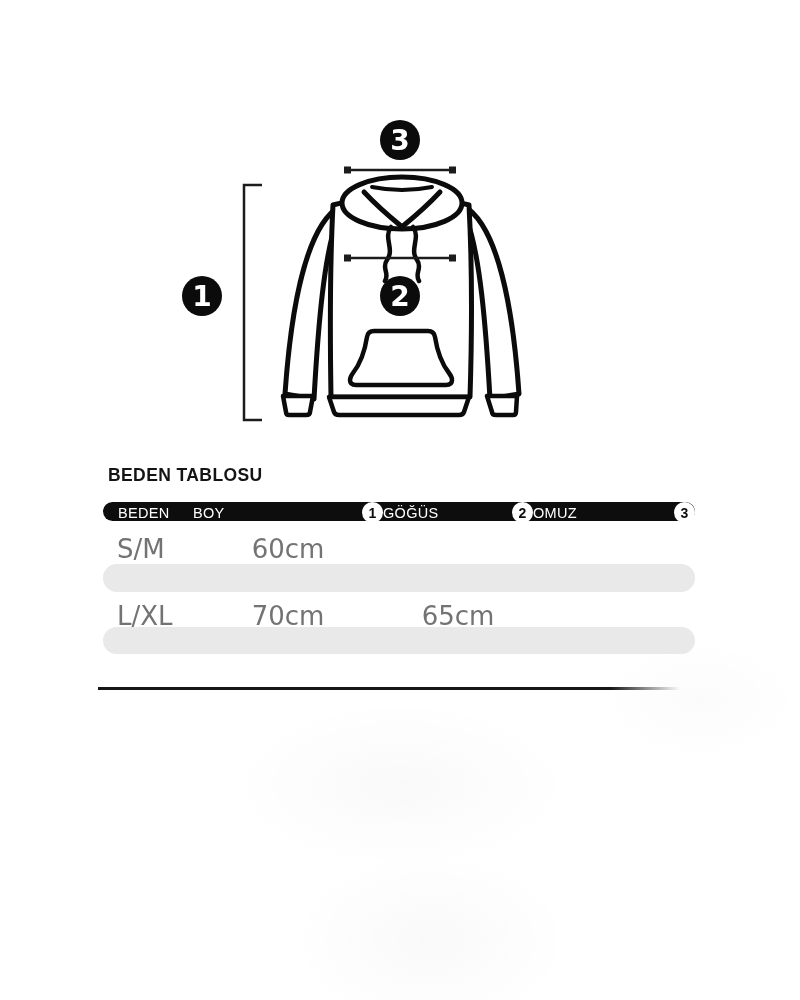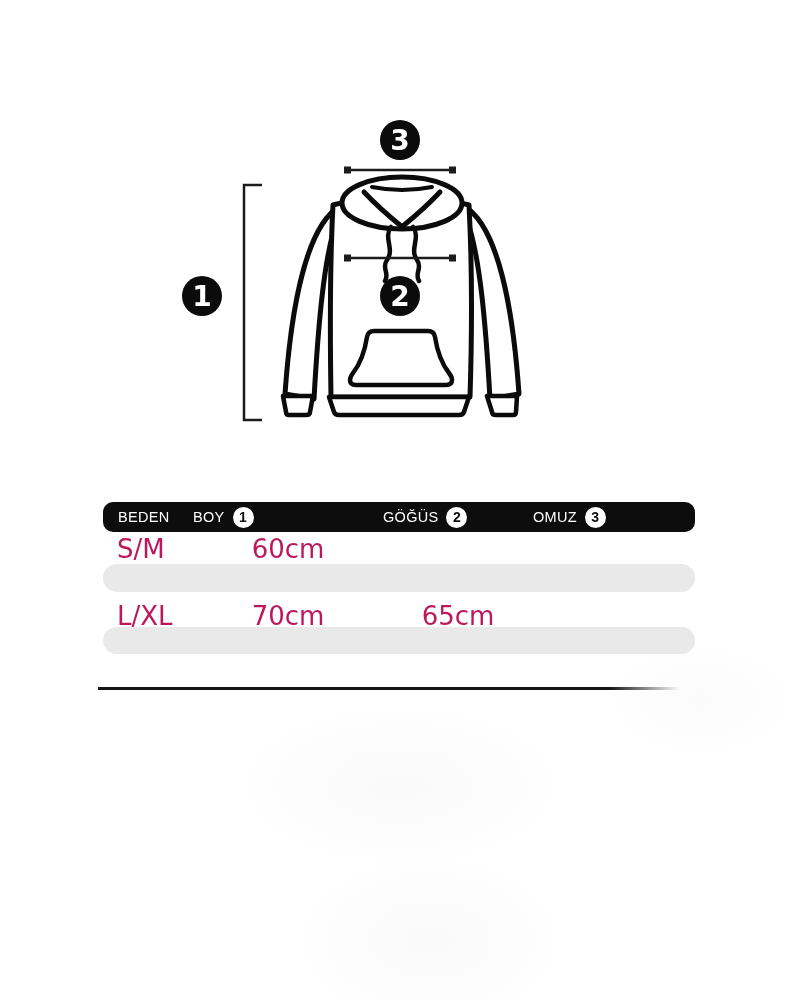--- a/index.html
+++ b/index.html
@@ -17,29 +17,29 @@
   
   #table-title{
     position:absolute;left:108px;top:465px;font-size:17.5px;font-weight:bold;
     letter-spacing:0.4px;color:#141414;
   }
   #table-wrap{position:absolute;left:103px;top:502px;width:592px;}
   .grid4{
     display:grid;grid-template-columns:90px 190px 150px 162px;align-items:center;width:100%;
   }
   #thead{
-    height:30px;background:#0d0d0d;border-radius:10px;color:#ffffff;
+    height:19px;background:#0d0d0d;border-radius:10px;color:#ffffff;
   }
-  .hcell{display:flex;align-items:center;justify-content:flex-start;gap:8px;font-size:14.5px;letter-spacing:0.3px;}
+  .hcell{display:flex;align-items:center;justify-content:space-between;gap:8px;font-size:14.5px;letter-spacing:0.3px;}
   .hcell.first{justify-content:flex-start;padding-left:15px;font-size:14.5px;}
   .num-badge{
     width:21px;height:21px;border-radius:50%;background:#ffffff;color:#0d0d0d;
     display:flex;align-items:center;justify-content:center;font-size:14px;font-weight:bold;flex:0 0 auto;
   }
-  .drow{position:absolute;left:0;height:28px;font-size:26px;color:#be185d;font-family:"DejaVu Sans",sans-serif;}
+  .drow{position:absolute;left:0;height:28px;font-size:26px;color:#737373;font-family:"DejaVu Sans",sans-serif;}
   .dcell{display:flex;align-items:center;justify-content:center;line-height:28px;}
   .dcell.first{justify-content:flex-start;padding-left:14px;}
   #row-sm{top:33px;}
   #row-lxl{top:100px;}
   .stripe{position:absolute;left:0;width:592px;background:#e9e9e9;border-radius:14px;}
   #stripe1{top:62px;height:28px;}
   #stripe2{top:125px;height:27px;}
   #bottom-line{
     position:absolute;left:98px;top:687px;width:582px;height:2.5px;
     background:linear-gradient(to right,#161616 0%,#161616 88%,rgba(22,22,22,0) 100%);
@@ -89,20 +89,21 @@
     <g font-family="DejaVu Sans, sans-serif" font-weight="bold" font-size="28" text-anchor="middle" fill="#ffffff">
       <circle cx="400" cy="140" r="20" fill="#0b0b0b"></circle>
       <text x="400" y="150">3</text>
       <circle cx="202" cy="296" r="20" fill="#0b0b0b"></circle>
       <text x="202" y="306">1</text>
       <circle cx="400" cy="296" r="20" fill="#0b0b0b"></circle>
       <text x="400" y="306">2</text>
     </g>
   </svg>
 
+  <div id="table-title">BEDEN TABLOSU</div>
 
   <div id="table-wrap">
 
     <div id="thead" class="grid4">
       <div class="hcell first">
         <span>BEDEN</span>
       </div>
       <div class="hcell">
         <span>BOY</span>
         <span class="num-badge">1</span>

